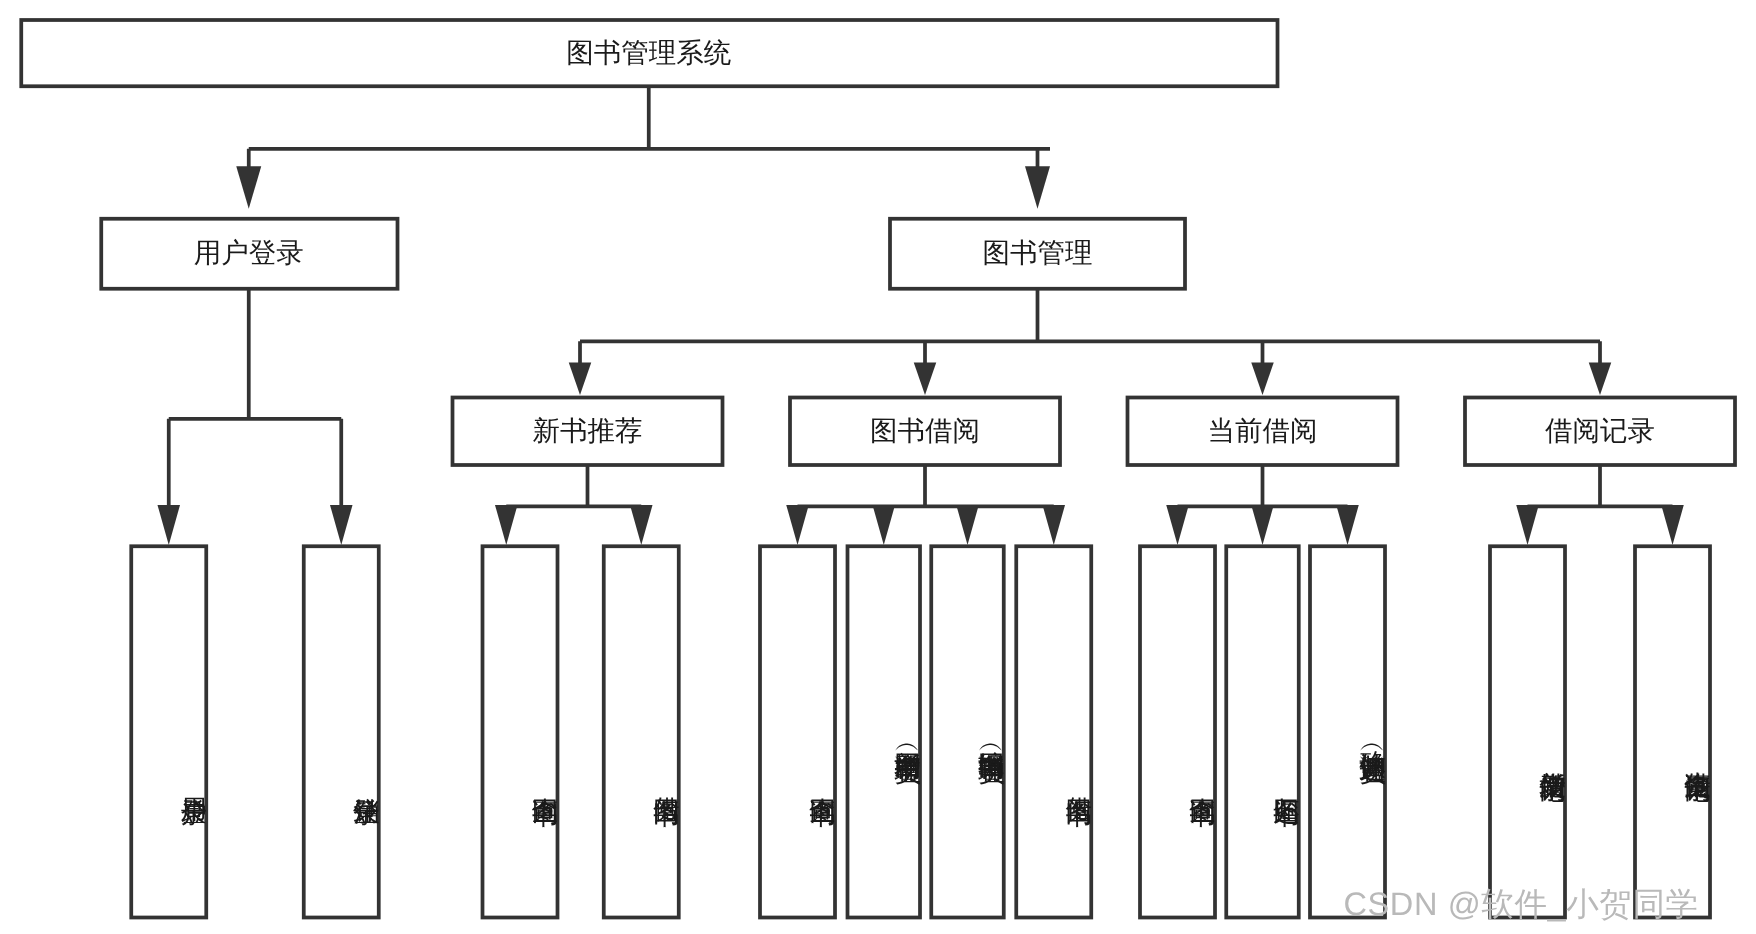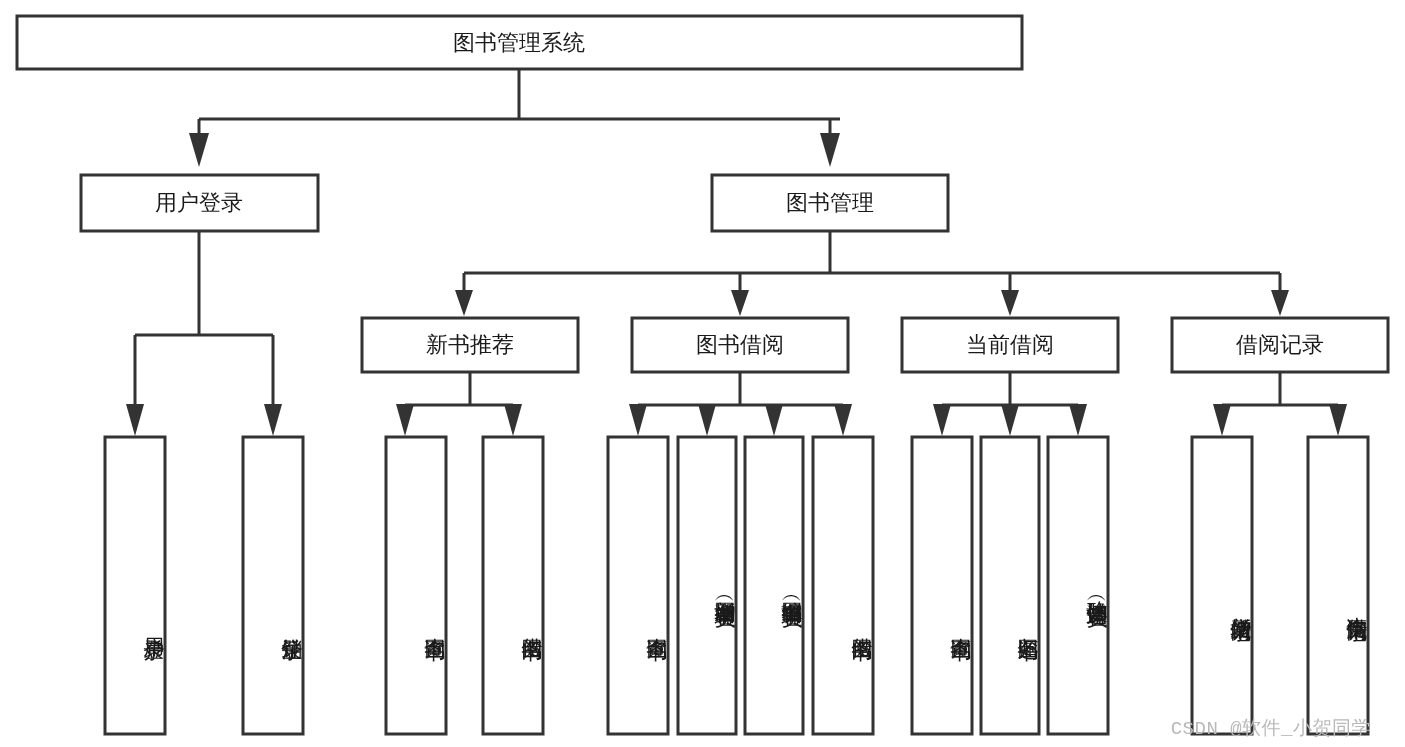--- a/index.html
+++ b/index.html
@@ -60,24 +60,24 @@
     text-orientation: upright;
     letter-spacing: 1px;
     display: flex;
     align-items: flex-start;
     justify-content: center;
     white-space: nowrap;
     pointer-events: none;
   }
   .watermark {
     position: absolute;
-    right: 8px;
+    right: 20px;
     bottom: 6px;
-    font-family: Liberation Mono, monospace;
-    font-size: 19px;
+    font-family: Liberation Sans, sans-serif;
+    font-size: 26px;
     color: #b9b9b9;
     letter-spacing: 0.5px;
     white-space: nowrap;
   }
 </style>
 </head>
 <body>
 
 <div id="diagram-root">
 

